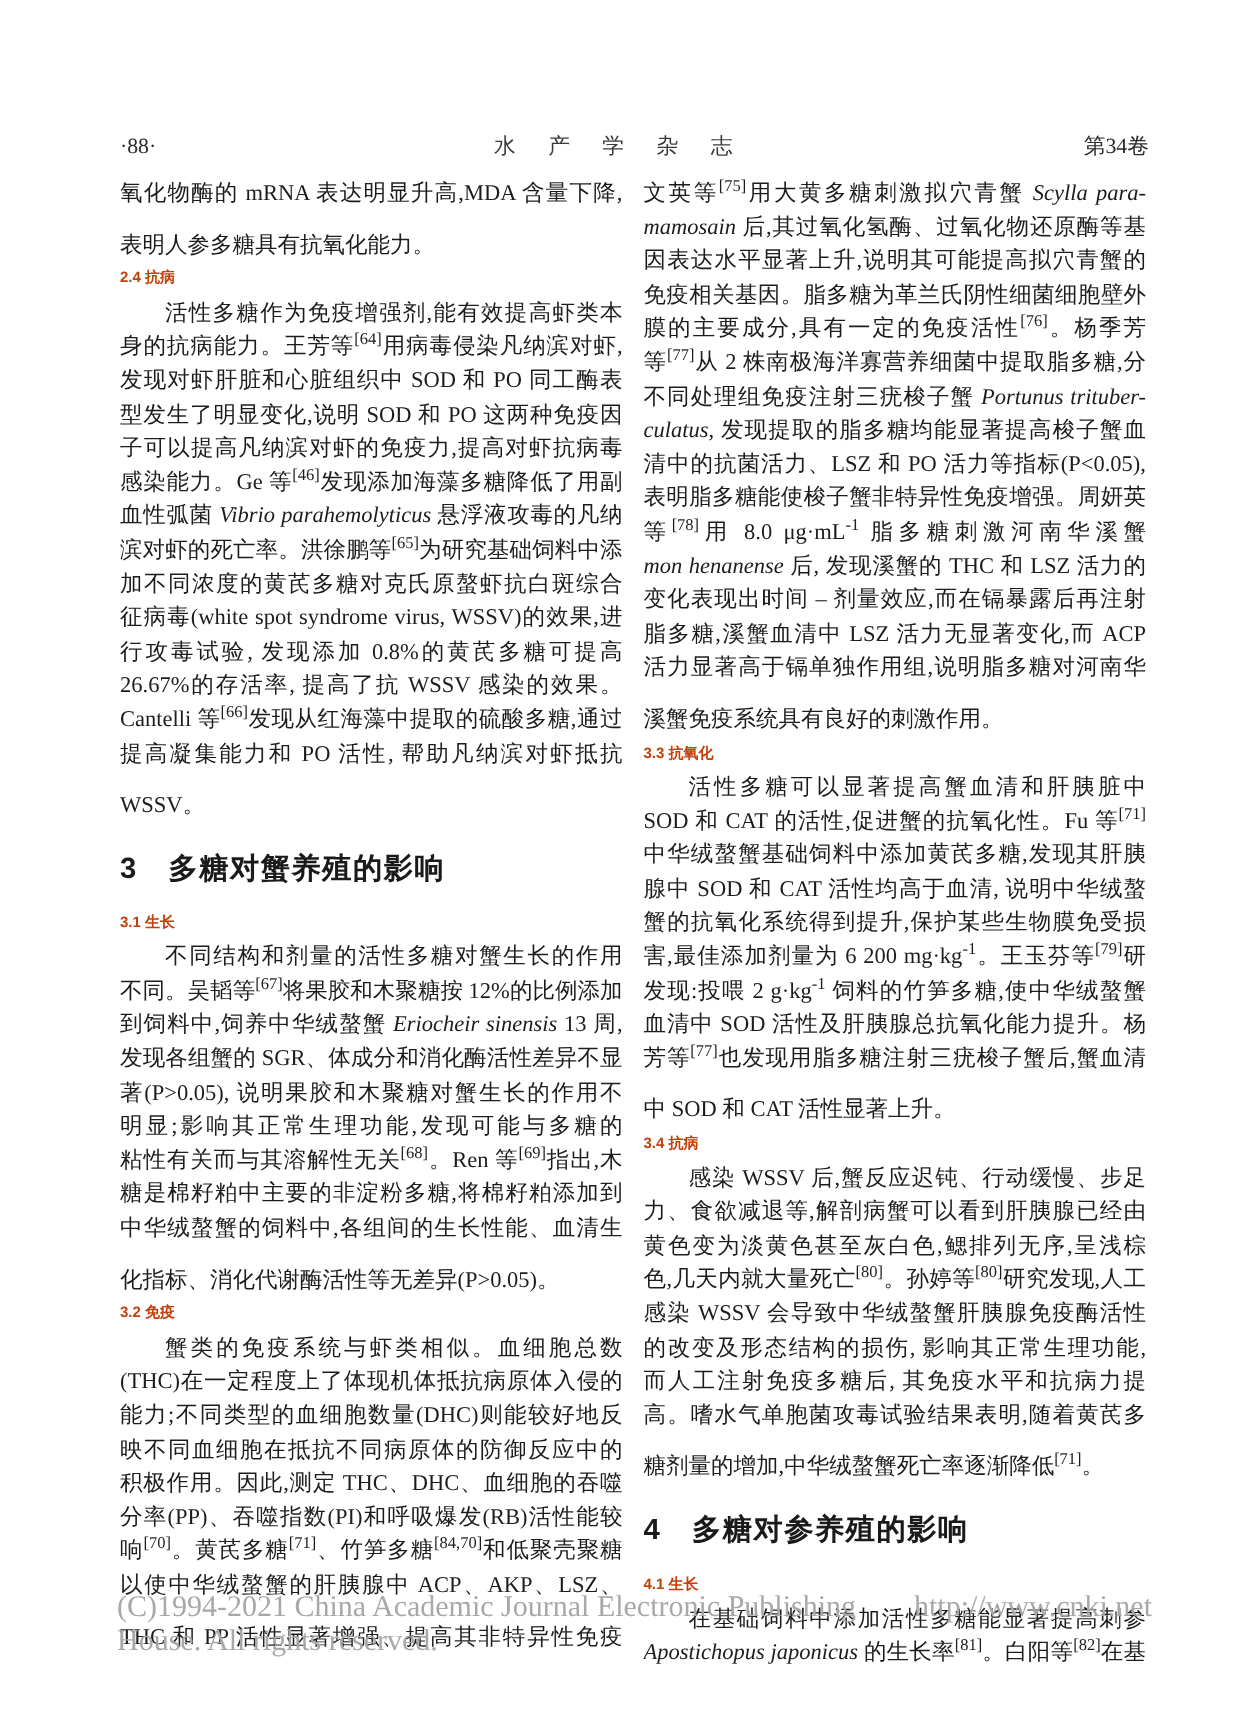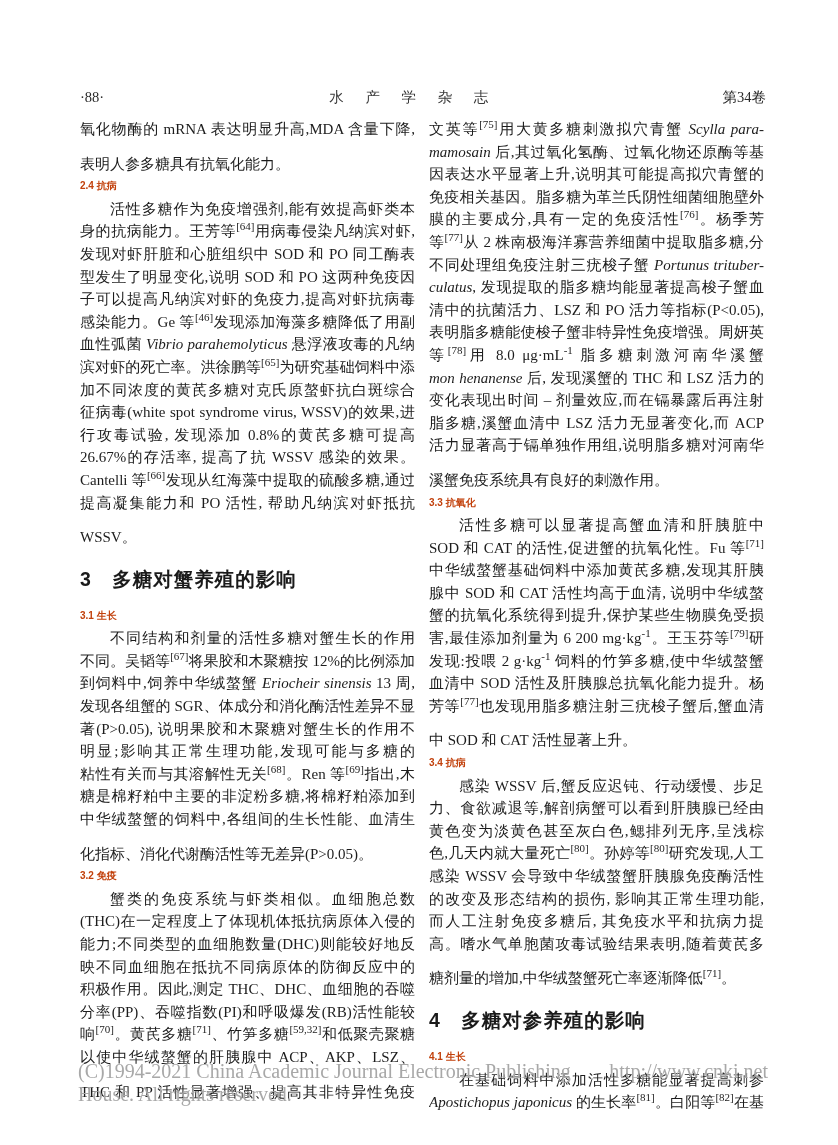--- a/index.html
+++ b/index.html
@@ -85,21 +85,21 @@
         <div class="line"><span>糖是棉籽粕中主要的非淀粉多糖,将棉籽粕添加到</span></div>
         <div class="line"><span>中华绒螯蟹的饲料中,各组间的生长性能、血清生</span></div>
         <div class="line end"><span>化指标、消化代谢酶活性等无差异(P&gt;0.05)。</span></div>
         <div class="h2">3.2  免疫</div>
         <div class="line indent"><span>蟹类的免疫系统与虾类相似。血细胞总数</span></div>
         <div class="line"><span>(THC)在一定程度上了体现机体抵抗病原体入侵的</span></div>
         <div class="line"><span>能力;不同类型的血细胞数量(DHC)则能较好地反</span></div>
         <div class="line"><span>映不同血细胞在抵抗不同病原体的防御反应中的</span></div>
         <div class="line"><span>积极作用。因此,测定 THC、DHC、血细胞的吞噬百</span></div>
         <div class="line"><span>分率(PP)、吞噬指数(PI)和呼吸爆发(RB)活性能较</span></div>
-        <div class="line"><span>响</span><sup>[70]</sup><span>。黄芪多糖</span><sup>[71]</sup><span>、竹笋多糖</span><sup>[59,32]</sup><span>和低聚壳聚糖</span><sup>[74]</sup></div>
+        <div class="line"><span>响</span><sup>[70]</sup><span>。黄芪多糖</span><sup>[71]</sup><span>、竹笋多糖</span><sup>[84,70]</sup><span>和低聚壳聚糖</span><sup>[74]</sup></div>
         <div class="line"><span>以使中华绒螯蟹的肝胰腺中 ACP、AKP、LSZ、PO、</span></div>
         <div class="line end"><span>THC 和 PP 活性显著增强、提高其非特异性免疫力。</span></div>
       </div>
     <div class="col">
         <div class="line"><span>文英等</span><sup>[75]</sup><span>用大黄多糖刺激拟穴青蟹 </span><span class="it">Scylla para-</span></div>
         <div class="line"><span class="it">mamosain</span><span> 后,其过氧化氢酶、过氧化物还原酶等基</span></div>
         <div class="line"><span>因表达水平显著上升,说明其可能提高拟穴青蟹的</span></div>
         <div class="line"><span>免疫相关基因。脂多糖为革兰氏阴性细菌细胞壁外</span></div>
         <div class="line"><span>膜的主要成分,具有一定的免疫活性</span><sup>[76]</sup><span>。杨季芳</span></div>
         <div class="line"><span>等</span><sup>[77]</sup><span>从 2 株南极海洋寡营养细菌中提取脂多糖,分</span></div>

